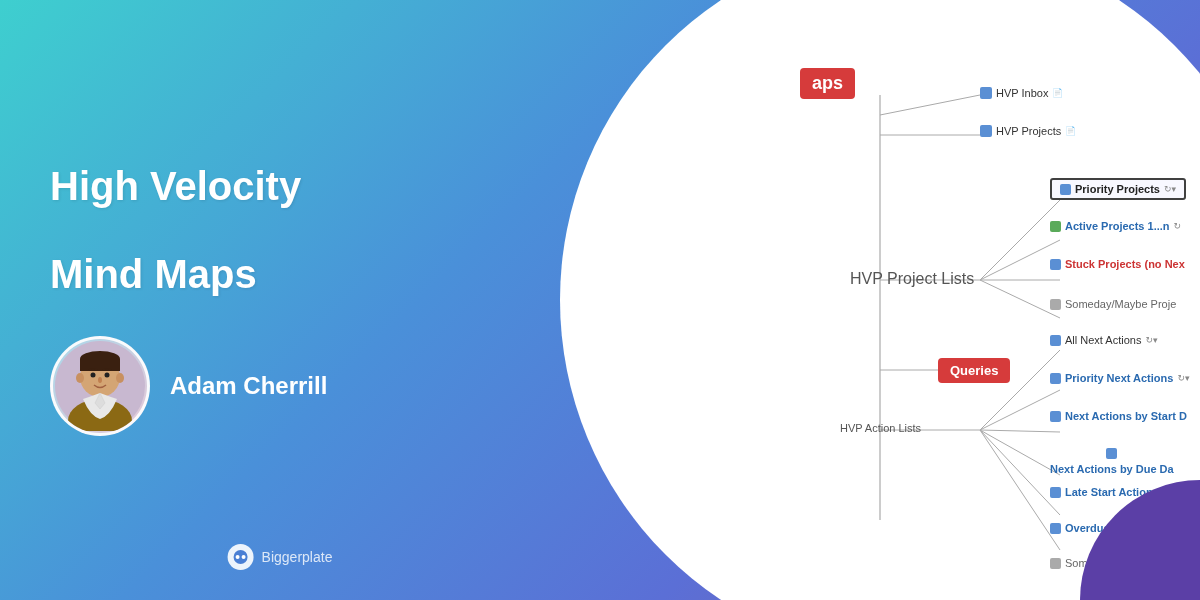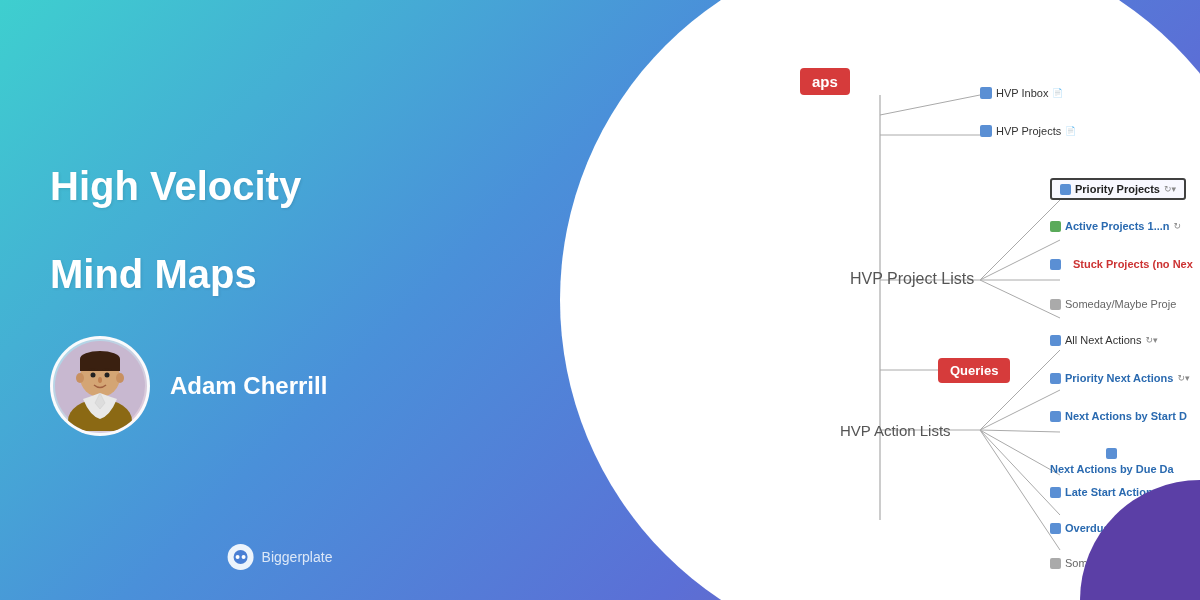--- a/index.html
+++ b/index.html
@@ -140,21 +140,21 @@
       left: 0;
       width: 100%;
       height: 100%;
     }
 
     .node-red {
       background: #d63b3b;
       color: white;
       padding: 5px 12px;
       border-radius: 4px;
-      font-size: 15px;
+      font-size: 18px;
       font-weight: 600;
     }
   </style>
 </head>
 <body>
 
 <div class="container">
 
   <div class="left-panel">
     <h1 class="title">
@@ -274,37 +274,37 @@
         <span style="font-size:9px;color:#888;">↻▾</span>
       </div>
     </div>
 
     <div style="position:absolute; top:280px; left:490px; display:flex; align-items:center; gap:4px;">
       <div style="width:11px;height:11px;background:#5aaa5a;border-radius:2px;"></div>
       <span style="font-size:11px;color:#2a6ab0;font-weight:600;">Active Projects 1...n</span>
       <span style="font-size:9px;color:#888;">↻</span>
     </div>
 
-    <div style="position:absolute; top:318px; left:490px; display:flex; align-items:center; gap:12px;">
+    <div style="position:absolute; top:318px; left:490px; display:flex; align-items:center; gap:4px;">
       <div style="width:11px;height:11px;background:#5a8fd4;border-radius:2px;"></div>
       <span style="font-size:11px;color:#cc3333;font-weight:600;">Stuck Projects (no Nex</span>
     </div>
 
     <div style="position:absolute; top:358px; left:490px; display:flex; align-items:center; gap:4px;">
       <div style="width:11px;height:11px;background:#aaa;border-radius:2px;"></div>
       <span style="font-size:11px;color:#666;">Someday/Maybe Proje</span>
     </div>
 
     <div style="position:absolute; top:418px; left:330px;padding-left:48px;">
       <div style="background:#d63b3b; color:white; padding:5px 12px; border-radius:4px; font-size:13px; font-weight:600;">
         <span>Queries</span>
       </div>
     </div>
 
-    <div style="position:absolute; top:482px; left:280px; font-size:15px; color:#555;">
+    <div style="position:absolute; top:482px; left:280px; font-size:11px; color:#555;">
       <span>HVP Action Lists</span>
     </div>
 
     <div style="position:absolute; top:394px; left:490px; display:flex; align-items:center; gap:4px;">
       <div style="width:11px;height:11px;background:#5a8fd4;border-radius:2px;"></div>
       <span style="font-size:11px;color:#333;">All Next Actions</span>
       <span style="font-size:9px;color:#888;">↻▾</span>
     </div>
 
     <div style="position:absolute; top:432px; left:490px; display:flex; align-items:center; gap:4px;">

